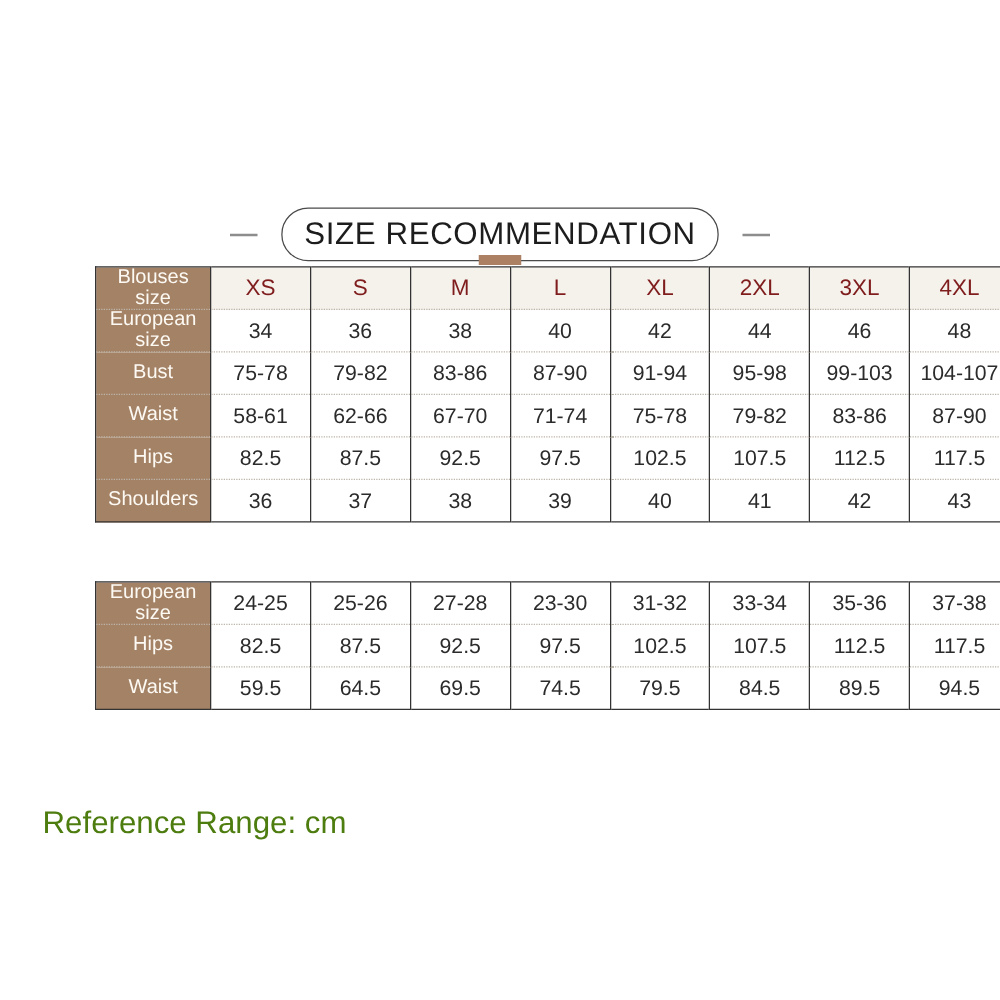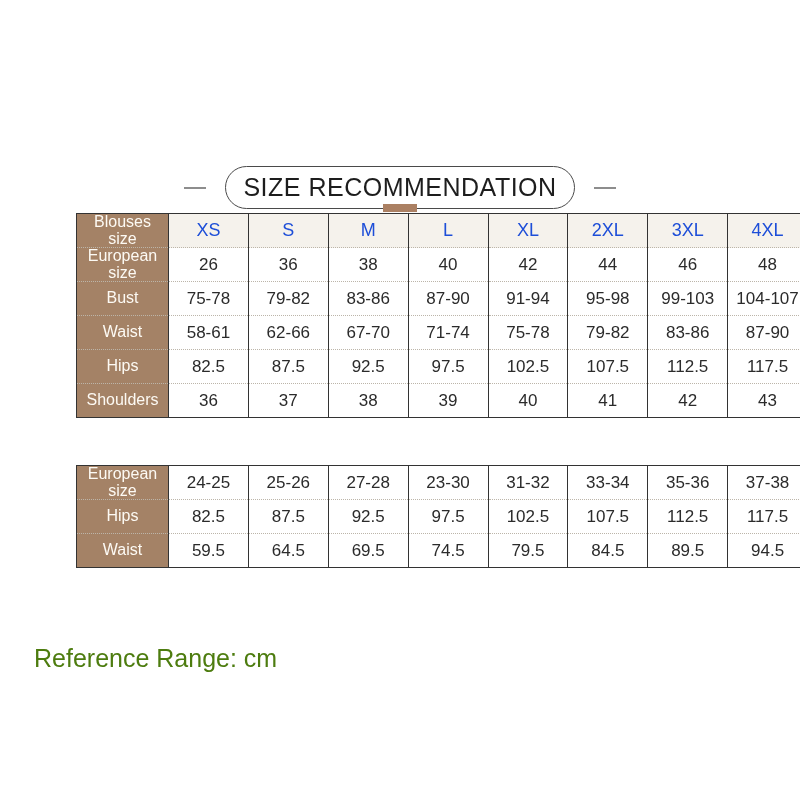--- a/index.html
+++ b/index.html
@@ -81,21 +81,21 @@
     background: #a48266;
     color: #fdfaf4;
     font-size: 16px;
     line-height: 1.02;
     border-left: none;
     padding: 0 4px;
   }
   table.size-table tr:first-child td.size-head-cell {
     background: #f5f2ec;
     font-size: 18px;
-    color: #1d4ed8;
+    color: #7f1d1d;
   }
 
   
   .reference-note {
     position: absolute;
     left: 34px; top: 644px;
     font-size: 25px;
     color: #4d7c0f;
     font-weight: 500;
   }
@@ -133,21 +133,21 @@
           <td class="size-head-cell">S</td>
           <td class="size-head-cell">M</td>
           <td class="size-head-cell">L</td>
           <td class="size-head-cell">XL</td>
           <td class="size-head-cell">2XL</td>
           <td class="size-head-cell">3XL</td>
           <td class="size-head-cell">4XL</td>
         </tr>
         <tr>
           <td class="label-cell">European size</td>
-          <td class="data-cell">26</td>
+          <td class="data-cell">34</td>
           <td class="data-cell">36</td>
           <td class="data-cell">38</td>
           <td class="data-cell">40</td>
           <td class="data-cell">42</td>
           <td class="data-cell">44</td>
           <td class="data-cell">46</td>
           <td class="data-cell">48</td>
         </tr>
         <tr>
           <td class="label-cell">Bust</td>

